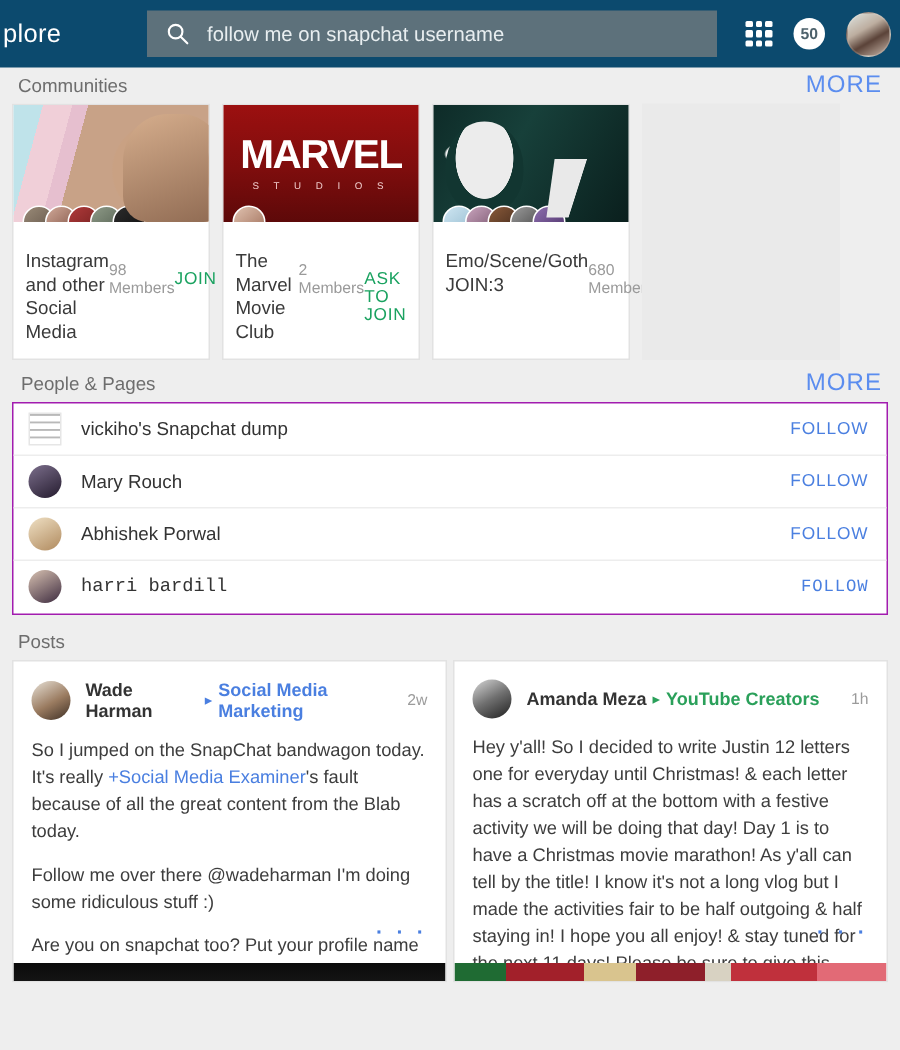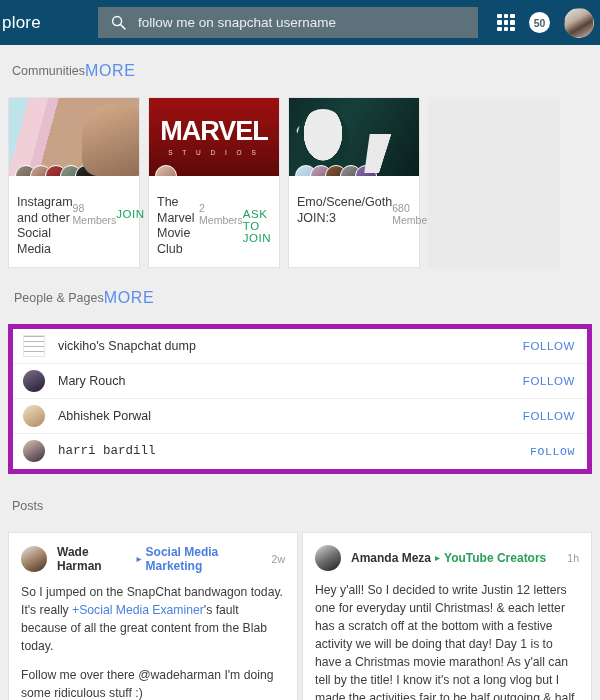--- a/index.html
+++ b/index.html
@@ -50,22 +50,22 @@
     display: flex; align-items: center; justify-content: center;
   }
   .avatar-hdr {
     width: 30px; height: 30px; border-radius: 50%;
     background: linear-gradient(150deg,#dfe4e0 0%,#bdaea0 38%,#5a4238 62%,#cdbbae 100%);
     border: 1px solid #ffffff22; overflow: hidden;
   }
 
   
   .section-head {
-    display: flex; align-items: center; 
-    padding: 0 12px; height: 52px;
+    display: flex; align-items: center; justify-content: space-between;
+    padding: 0 12px; height: 24px;
   }
   .section-title { color: #6d6d6d; font-size: 12.5px; }
   .more-link { color: #5b8def; font-size: 16px; letter-spacing: .7px; }
 
   
   .comm-strip { display: flex; gap: 8px; padding: 0 8px; }
   .comm-card {
     width: 132px; background: #ffffff;
     border: 1px solid #e2e2e2;
     display: flex; flex-direction: column;
@@ -115,21 +115,21 @@
   }
   .comm-body { padding: 19px 8px 9px 8px; flex: 1; display: flex; flex-direction: row; }
   .comm-name { font-size: 12.5px; color: #3a3a3a; line-height: 1.25; min-height: 32px; }
   .comm-members { font-size: 10.5px; color: #9a9a9a; margin-top: 7px; }
   .comm-action {
     font-size: 11.5px; color: #1aa260; letter-spacing: .5px;
     margin-top: 13px; margin-bottom: 2px;
   }
 
   
-  .people-list { background:#ffffff; border:5px solid #a21caf; margin: 0 8px; }
+  .people-list { background:#ffffff; border:1px solid #a21caf; margin: 0 8px; }
   .person-row {
     height: 35px; display:flex; align-items:center;
     padding: 0 12px 0 10px; border-bottom: 1px solid #ededed;
   }
   .person-row:last-child { border-bottom: none; font-family: Liberation Mono, monospace; }
   .p-avatar { width: 22px; height: 22px; flex: none; margin-right: 13px; overflow:hidden; }
   .p-avatar.sq { background:#ffffff; border:1px solid #e6e6e6;
     background-image: linear-gradient(#b9b9b9 1px, transparent 1px);
     background-size: 100% 5px; }
   .p-avatar.rd { border-radius: 50%; }

